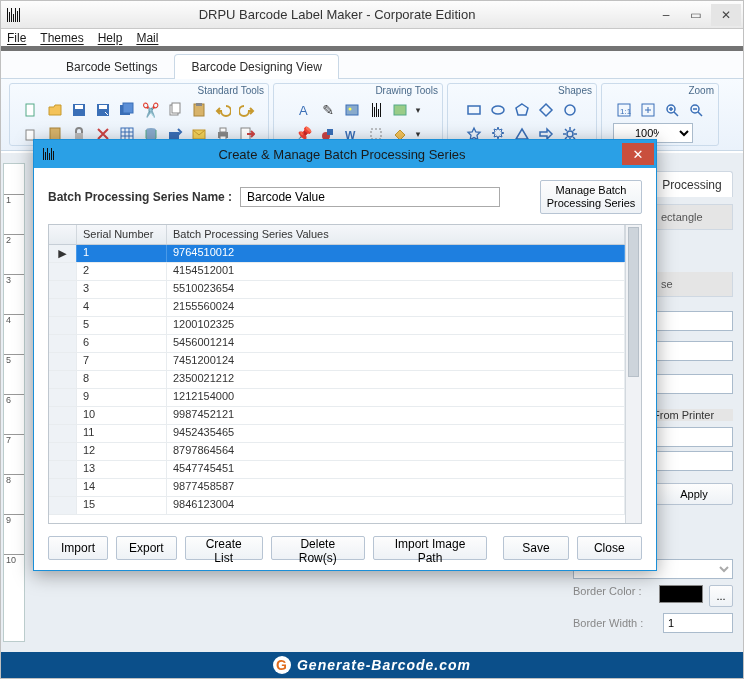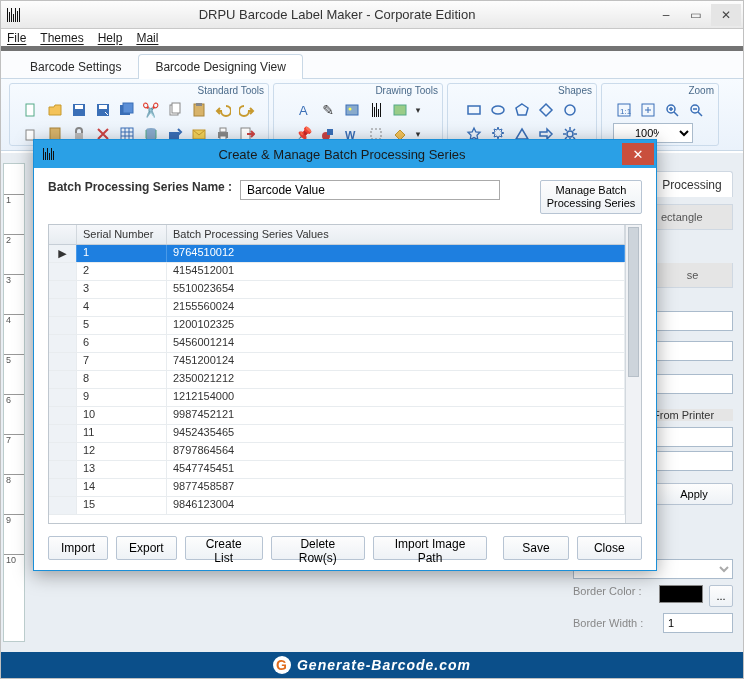--- a/index.html
+++ b/index.html
@@ -9,21 +9,21 @@
   .titlebar { height:28px; background:linear-gradient(#fdfdfd,#e9e9e9); border-bottom:1px solid #c8c8c8; display:flex; align-items:center; padding:0 2px;}
   .titlebar .appicon { width:20px; display:flex; justify-content:center;}
   .titlebar .title { flex:1; text-align:center; font-size:13px; color:#333;}
   .winbtns { display:flex; }
   .winbtn { width:30px; height:22px; border:1px solid transparent; display:flex; align-items:center; justify-content:center; font-size:12px; color:#444;}
   .winbtn.close { background:#e5e5e5;}
   
   .menubar { height:22px; border-bottom:5px solid #737373; display:flex; align-items:center; padding:0 6px; gap:14px; background:#fff;}
   .menubar span { text-decoration:underline; text-underline-offset:2px; color:#1a1a1a; font-size:12px;}
   
-  .viewtabs { height:28px; display:flex; align-items:flex-end; padding-left:12px; gap:0; border-bottom:1px solid #c9d8e6; background:#fbfcfe;}
+  .viewtabs { height:28px; display:flex; align-items:flex-end; padding-left:48px; gap:0; border-bottom:1px solid #c9d8e6; background:#fbfcfe;}
   .viewtab { padding:5px 16px 5px; border:1px solid transparent; border-bottom:none; border-radius:4px 4px 0 0; font-size:12px; color:#2a2a2a; position:relative; bottom:-1px;}
   .viewtab.active { background:#fff; border-color:#c9d8e6; }
   
   .ribbon { height:72px; background:linear-gradient(#f7fbff,#eaf2fb); border-bottom:1px solid #c9d8e6; display:flex; align-items:stretch; padding:2px 6px;}
   .group { border:1px solid #cbdbeb; border-radius:3px; margin:2px; display:flex; flex-direction:column;}
   .group .glabel { font-size:10px; text-align:right; color:#4a6a8a; padding:1px 4px; }
   .group .gbody { flex:1; display:flex; align-items:center; justify-content:center; padding:2px 4px;}
   .toolgrid { display:flex; flex-direction:column; gap:2px;}
   .toolrow { display:flex; gap:2px;}
   .tbtn { width:22px; height:22px; border:1px solid transparent; border-radius:2px; display:flex; align-items:center; justify-content:center; font-size:14px;}
@@ -42,21 +42,21 @@
   
   .footer { position:absolute; left:0; right:0; bottom:0; height:26px; background:#0b4f8a; display:flex; align-items:center; justify-content:center; gap:6px; color:#fff; font-weight:bold; font-style:italic; letter-spacing:1px; font-size:14px;}
   .footer .gicon { width:18px; height:18px; border-radius:50%; background:#fff; color:#e06a1b; display:flex; align-items:center; justify-content:center; font-style:normal; font-weight:bold;}
   
   .dialog { position:absolute; left:32px; top:138px; width:624px; background:#fff; border:1px solid #1a8fd8; box-shadow:0 4px 18px rgba(0,0,0,.35);}
   .dlg-titlebar { height:28px; background:#2aa0e6; color:#222; display:flex; align-items:center;}
   .dlg-titlebar .dicon { width:28px; display:flex; justify-content:center; }
   .dlg-titlebar .dtitle { flex:1; text-align:center; color:#1a1a1a; font-size:13px;}
   .dlg-close { width:32px; height:22px; margin-right:2px; background:#c94f3d; color:#fff; display:flex; align-items:center; justify-content:center; font-size:13px;}
   .dlg-body { padding:12px 14px 10px;}
-  .namerow { display:flex; gap:8px; margin-bottom:10px;}
+  .namerow { display:flex; align-items:center; gap:8px; margin-bottom:10px;}
   .namerow label { font-weight:bold; font-size:12px;}
   .namerow input { flex:0 0 260px; height:20px; border:1px solid #aaa; padding:0 6px; font-size:12px;}
   .managebtn { margin-left:auto; width:102px; height:34px; border:1px solid #b7c4d3; background:linear-gradient(#fdfdfd,#eef2f6); font-size:11px; line-height:13px; text-align:center; padding:3px 2px; border-radius:2px;}
   
   .gridwrap { border:1px solid #bfc7cf; height:300px; display:flex;}
   .gridinner { flex:1; overflow:hidden;}
   .ghead { display:flex; background:linear-gradient(#f5f7fa,#e7ecf1); border-bottom:1px solid #c6ced6; height:20px; font-size:11px; color:#333;}
   .ghead > div { border-right:1px solid #d2d8de; padding:3px 6px;}
   .gcol-ptr{width:28px;} .gcol-sn{width:90px;} .gcol-val{flex:1;}
   .grow { display:flex; height:18px; font-size:11px; border-bottom:1px solid #e8ecef;}
@@ -412,21 +412,21 @@
       <div class="tick" style="top:230px">6</div>
       <div class="tick" style="top:270px">7</div>
       <div class="tick" style="top:310px">8</div>
       <div class="tick" style="top:350px">9</div>
       <div class="tick" style="top:390px">10</div>
     </div>
   </div>
 
   <div class="rgroup rtabs" style="position:absolute; top:170px;">Processing</div>
   <div class="rgroup rbox" style="top:203px; width:80px; border-left:none;">ectangle</div>
-  <div class="rgroup rbox" style="top:262px; width:80px; border-left:none; border-top:none;text-align:center;">se</div>
+  <div class="rgroup rbox" style="top:271px; width:80px; border-left:none; border-top:none;">se</div>
   <input class="rgroup rinput" style="top: 310px; width: 80px;">
   <input class="rgroup rinput" style="top: 340px; width: 80px;">
   <input class="rgroup rinput" style="top: 373px; width: 80px;">
   <div class="rgroup" style="top:408px; width:80px; font-size:11px; color:#333;">From Printer</div>
   <input class="rgroup rinput" style="top: 426px; width: 80px;">
   <input class="rgroup rinput" style="top: 450px; width: 80px;">
   <button class="rgroup rbtn" style="top:482px; width:78px;">Apply</button>
 
   <div style="position:absolute; right:10px; top:558px; width:160px;">
     <select class="rinput" style="width:100%; margin-bottom:6px; color:#aaa;"></select>

